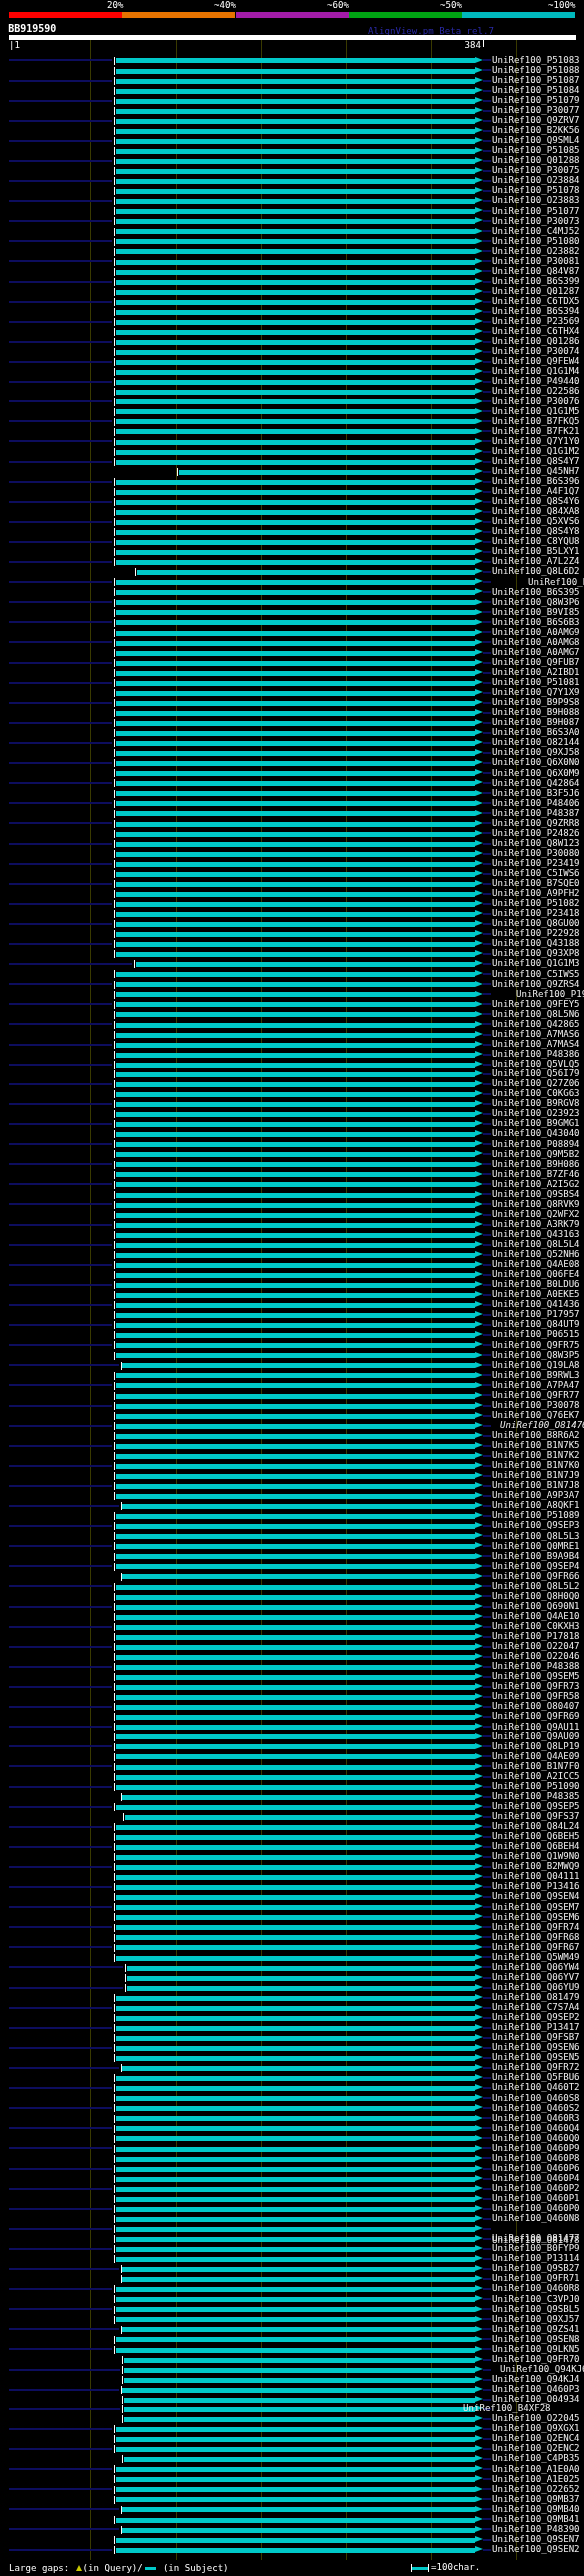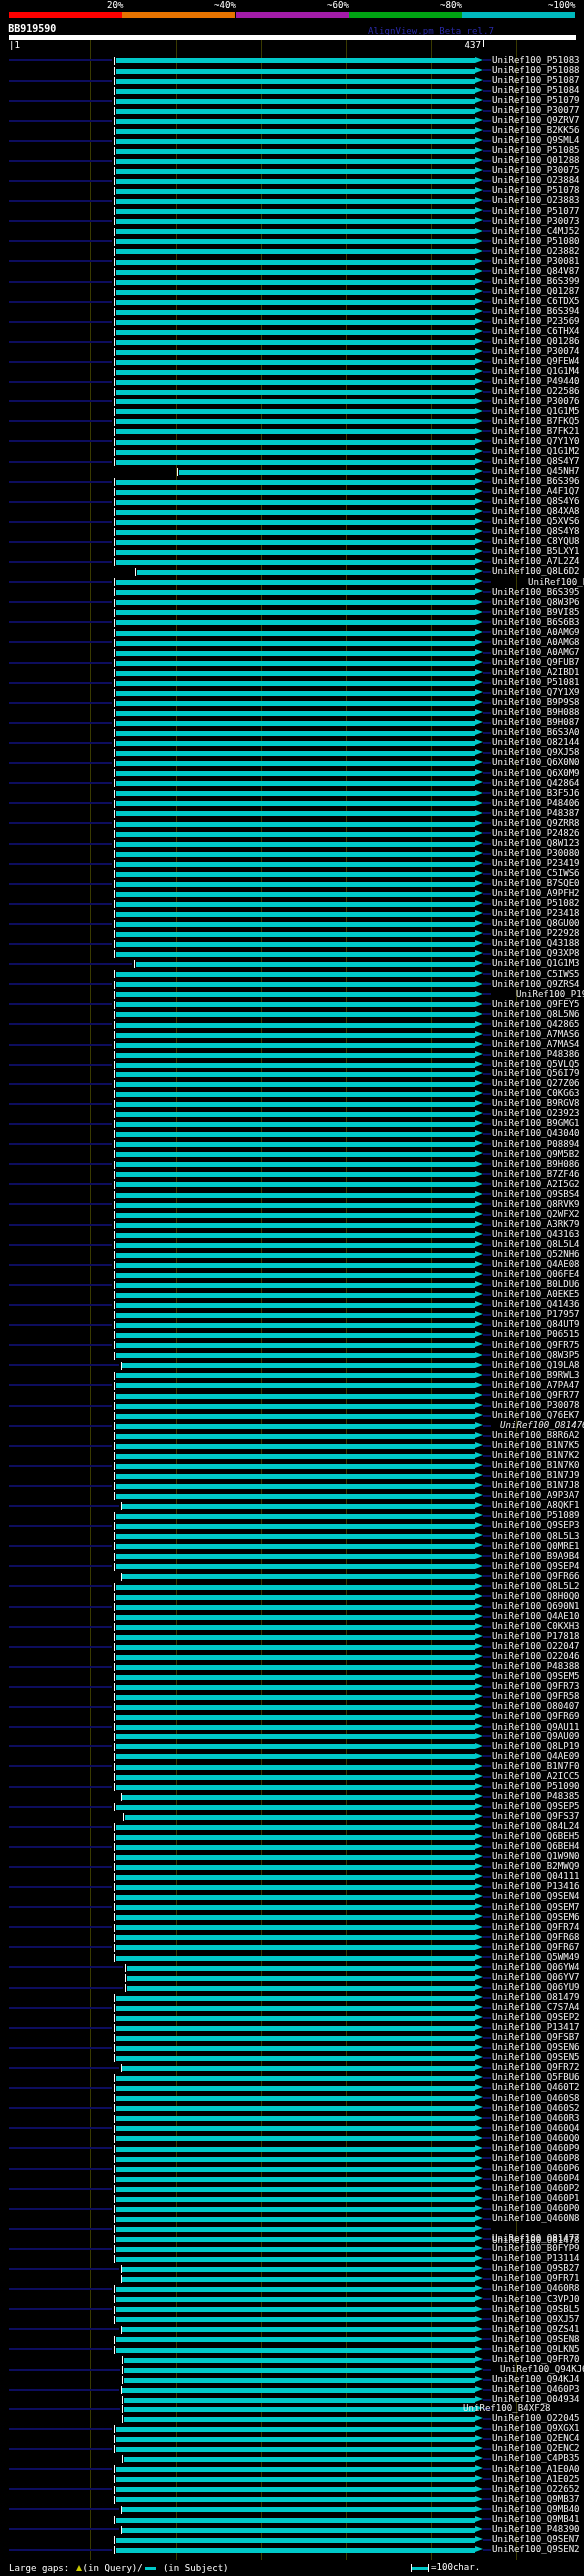--- a/index.html
+++ b/index.html
@@ -32,37 +32,37 @@
 </style>
 </head>
 <body>
 
 <div id="canvas">
 
   <div id="scale-labels">
       <span class="scale-label" style="left: 107px;">20%</span>
       <span class="scale-label" style="left: 214px;">~40%</span>
       <span class="scale-label" style="left: 327px;">~60%</span>
-      <span class="scale-label" style="left: 440px;">~80%</span>
+      <span class="scale-label" style="left: 440px;">~50%</span>
       <span class="scale-label" style="left: 548px;">~100%</span>
     </div>
   <div id="scale-bar">
       <div class="scale-seg" style="left: 9.1px; width: 113px; background: rgb(255, 0, 0);"></div>
       <div class="scale-seg" style="left: 122px; width: 113px; background: rgb(230, 115, 0);"></div>
       <div class="scale-seg" style="left: 236px; width: 113px; background: rgb(162, 28, 168);"></div>
       <div class="scale-seg" style="left: 349px; width: 113px; background: rgb(0, 164, 19);"></div>
       <div class="scale-seg" style="left: 462px; width: 113px; background: rgb(0, 185, 189);"></div>
     </div>
 
   <span id="query-id">BB919590</span>
   <span id="app-title">AlignView.pm Beta rel.7</span>
   <div id="query-bar"></div>
 
   <span id="ruler-start">|1</span>
-  <span id="ruler-end">437</span>
+  <span id="ruler-end">384</span>
   <div id="ruler-end-tick"></div>
 
   <div id="gridlines">
       <div class="gridline" style="left: 90px;"></div>
       <div class="gridline" style="left: 176px;"></div>
       <div class="gridline" style="left: 261px;"></div>
       <div class="gridline" style="left: 346px;"></div>
       <div class="gridline" style="left: 431px;"></div>
       <div class="gridline" style="left: 516px;"></div>
     </div>

